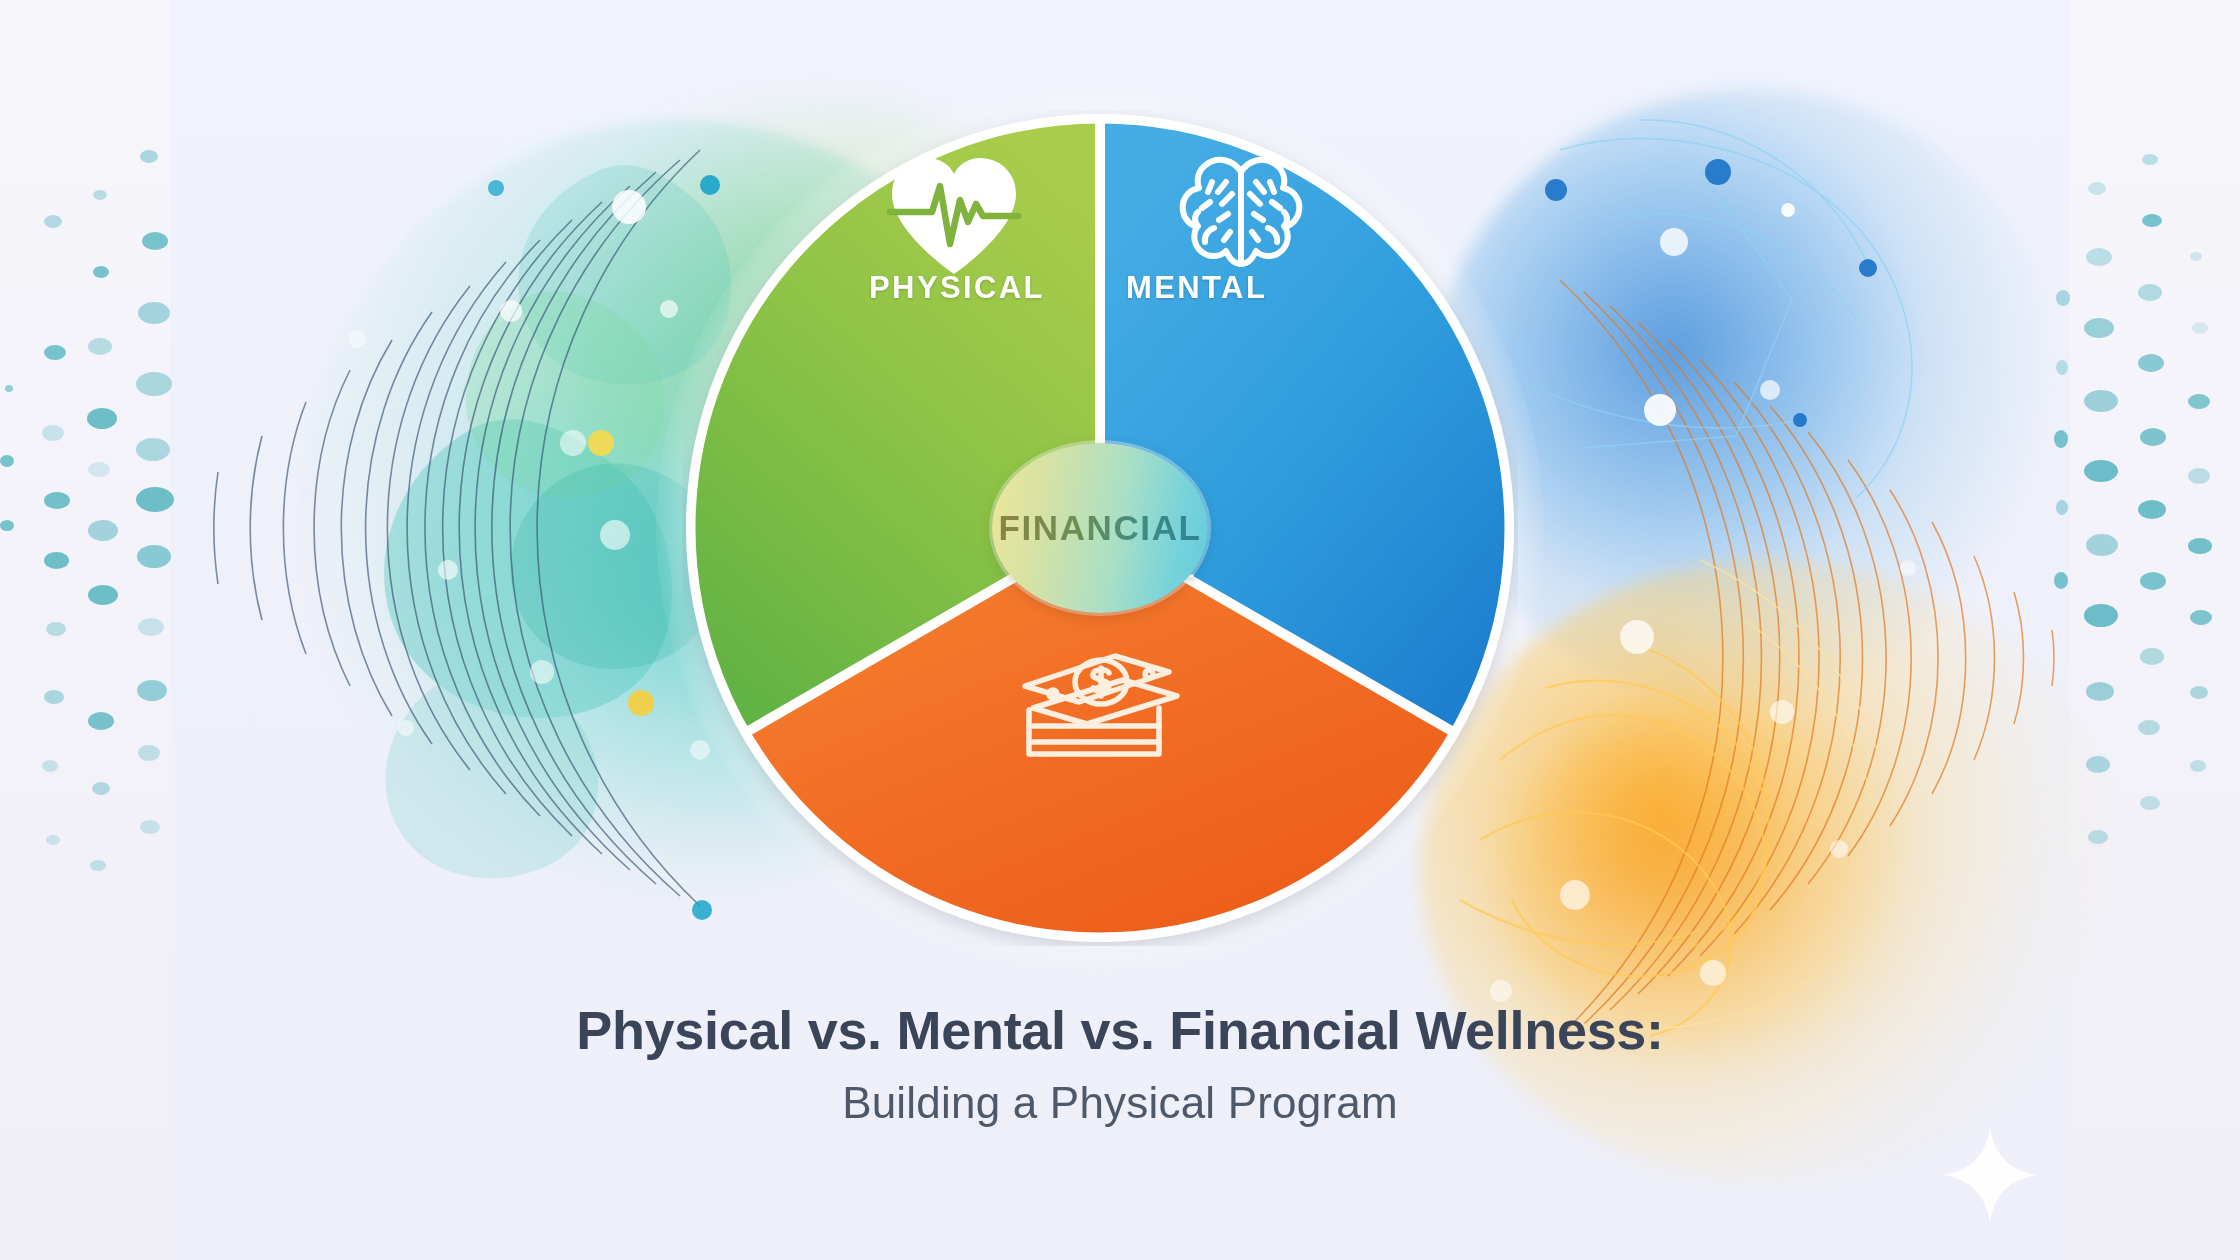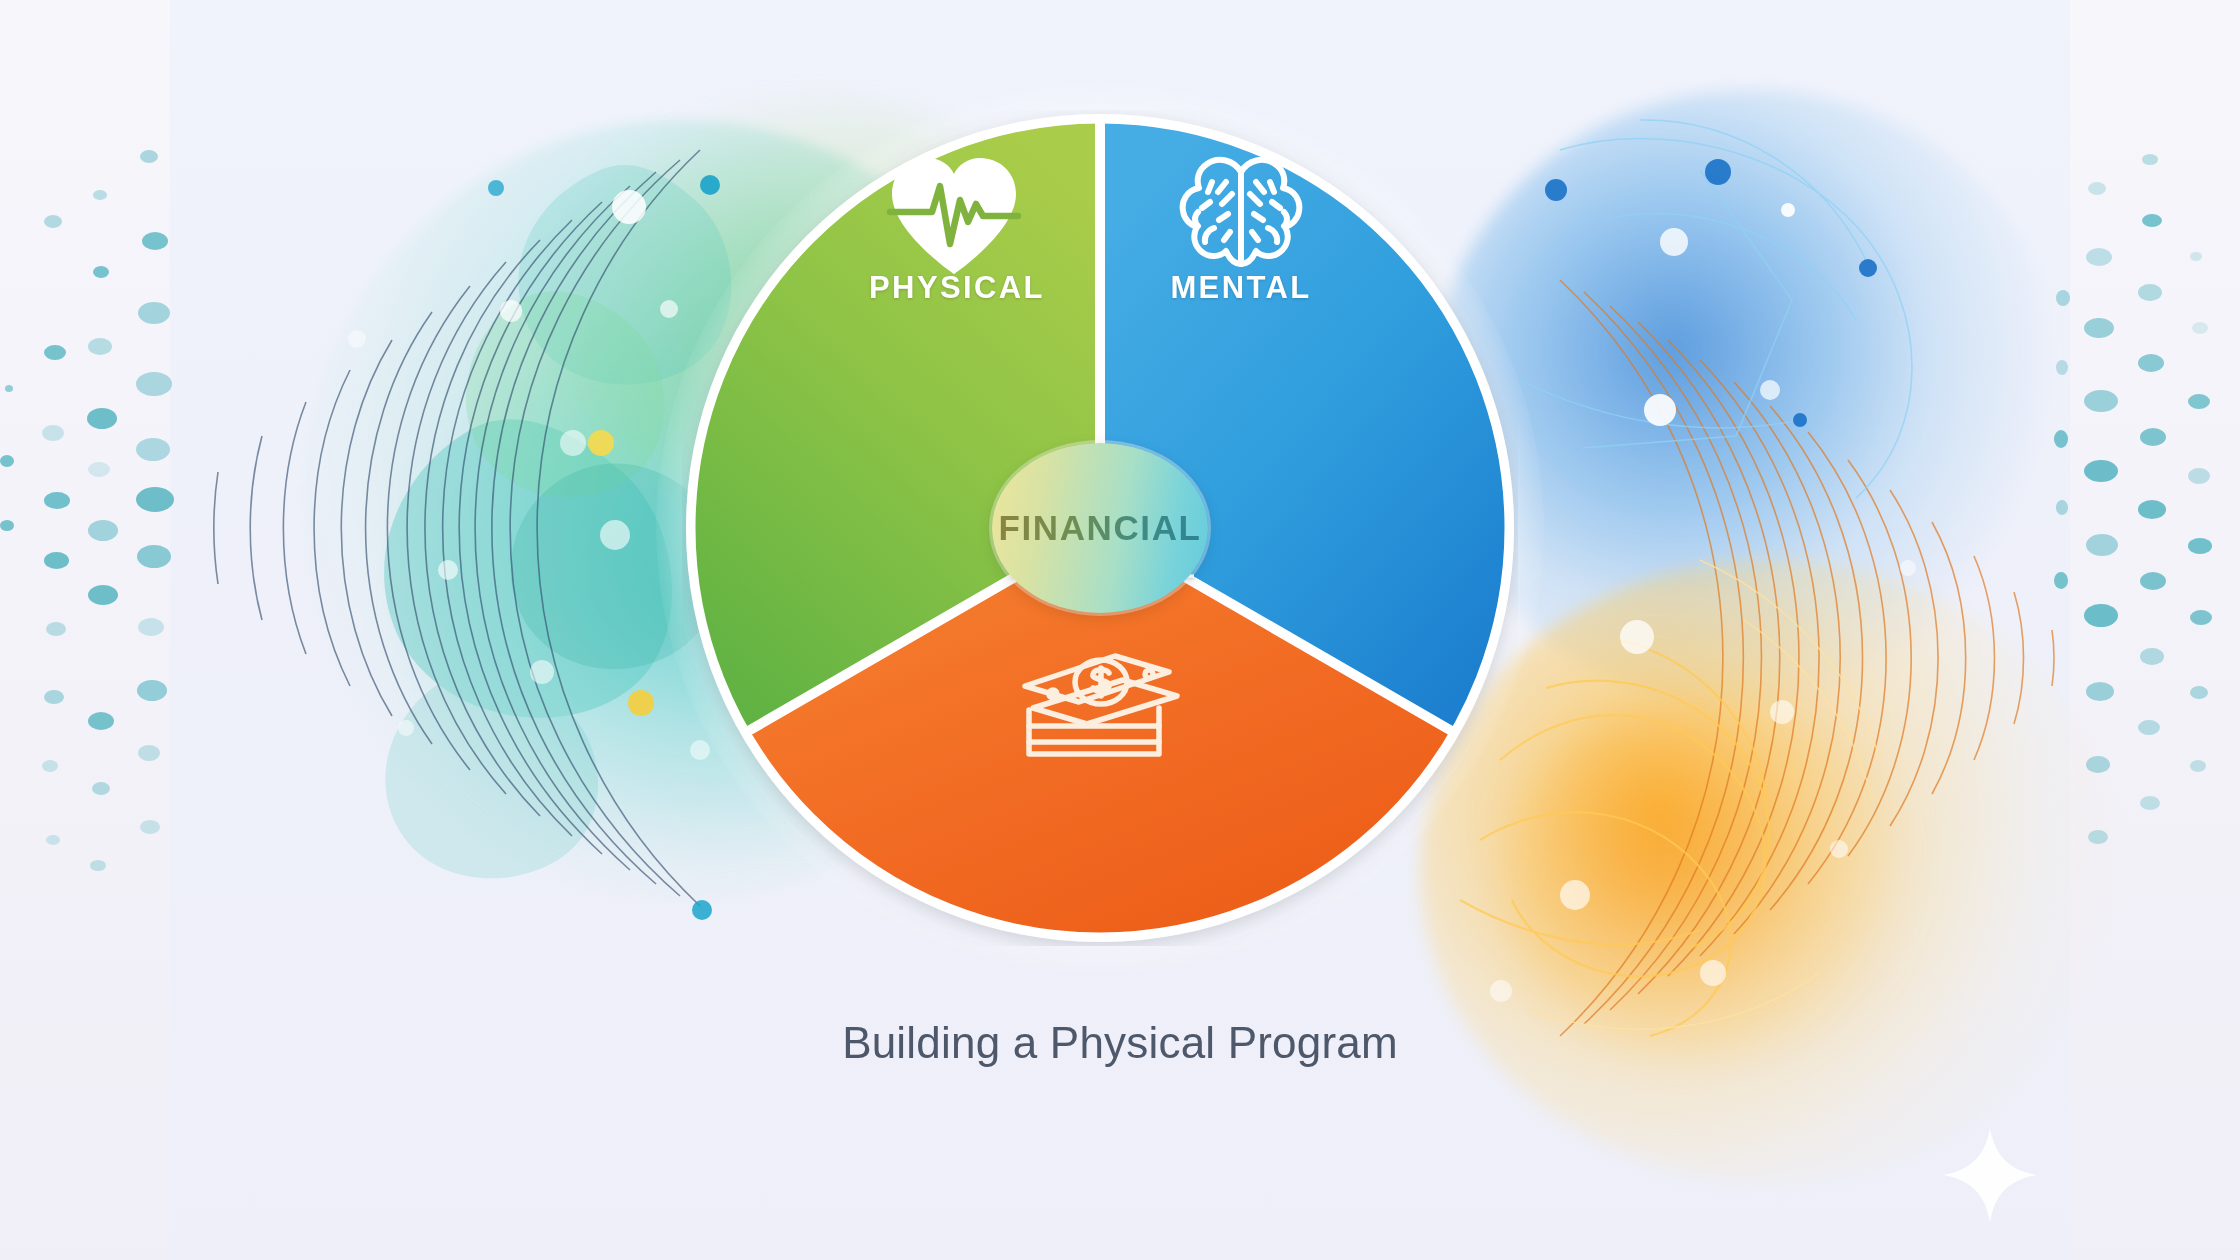--- a/index.html
+++ b/index.html
@@ -409,21 +409,21 @@
           <path d="M76,46 L86,56"></path>
           <path d="M96,34 L100,44"></path>
           <path d="M98,54 L106,60"></path>
           <path d="M80,66 L89,72"></path>
           <path d="M78,84 L84,92"></path>
           <path d="M94,80 C100,82 104,88 103,94"></path>
           <path d="M110,64 C114,68 114,74 110,78"></path>
         </g>
       </svg>
     </div>
-    <div class="seg-label" style="left:444px;top:160px;width:230px;text-align:center;">MENTAL</div>
+    <div class="seg-label" style="left:444px;top:160px;width:230px;">MENTAL</div>
 
     <div class="seg-icon" style="left:337px;top:540px;">
       <svg width="166" height="122" viewBox="0 0 166 122">
         <g fill="none" stroke="#FCEFE0" stroke-width="5.5" stroke-linejoin="round" stroke-linecap="round">
           <path d="M6,36 L96,6 L150,22 L60,52 Z"></path>
           <path d="M14,58 L104,30 L158,46 L68,74 Z"></path>
           <path d="M10,76 L140,76"></path>
           <path d="M10,92 L140,92"></path>
           <path d="M10,60 L10,104 L140,104 L140,58"></path>
           <ellipse cx="82" cy="32" rx="26" ry="22"></ellipse>
@@ -435,20 +435,21 @@
       </svg>
     </div>
     <div class="seg-label" style="left:303px;top:440px;width:236px;text-align:center;">FINANCIAL</div>
 
     <div class="hub">
       <span class="hub-text">FINANCIAL</span>
     </div>
   </div>
 
   <div class="caption-wrap">
+    <div class="cap-main">Physical vs. Mental vs. Financial Wellness:</div>
     <div class="cap-sub">Building a Physical Program</div>
   </div>
 
   <div class="sparkle" style="left:1935px;top:1120px;">
     <svg width="110" height="110" viewBox="0 0 110 110">
       <path d="M55,8 C60,36 74,50 102,55 C74,60 60,74 55,102 C50,74 36,60 8,55 C36,50 50,36 55,8 Z" fill="#FFFFFF" opacity=".92"></path>
     </svg>
   </div>
 
 </div>

